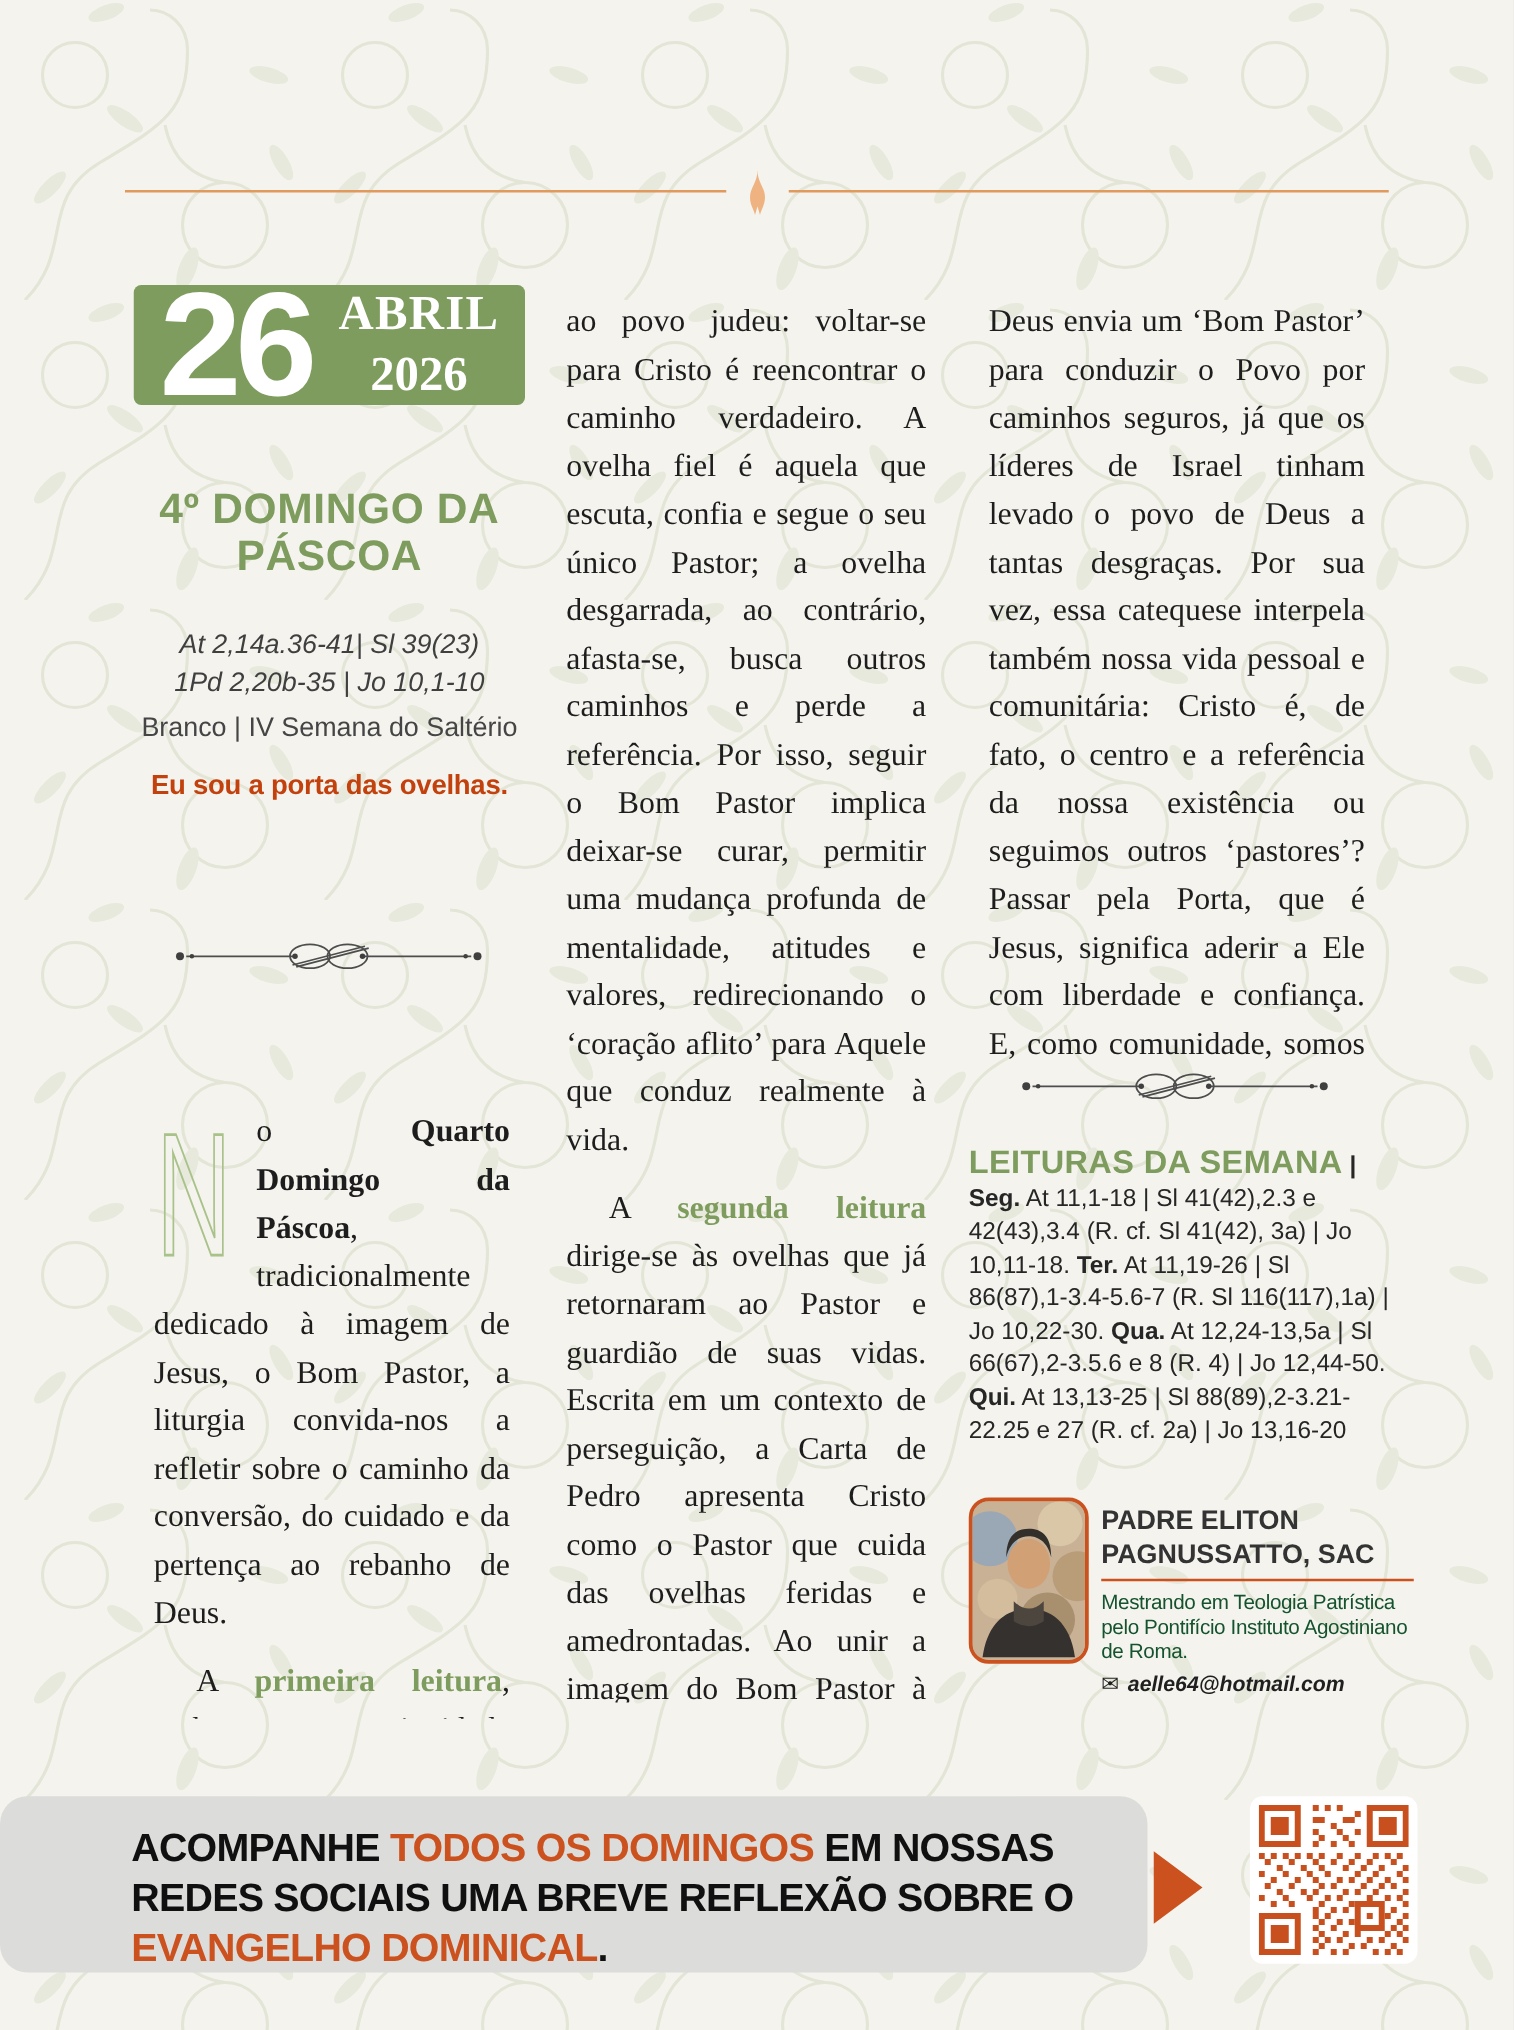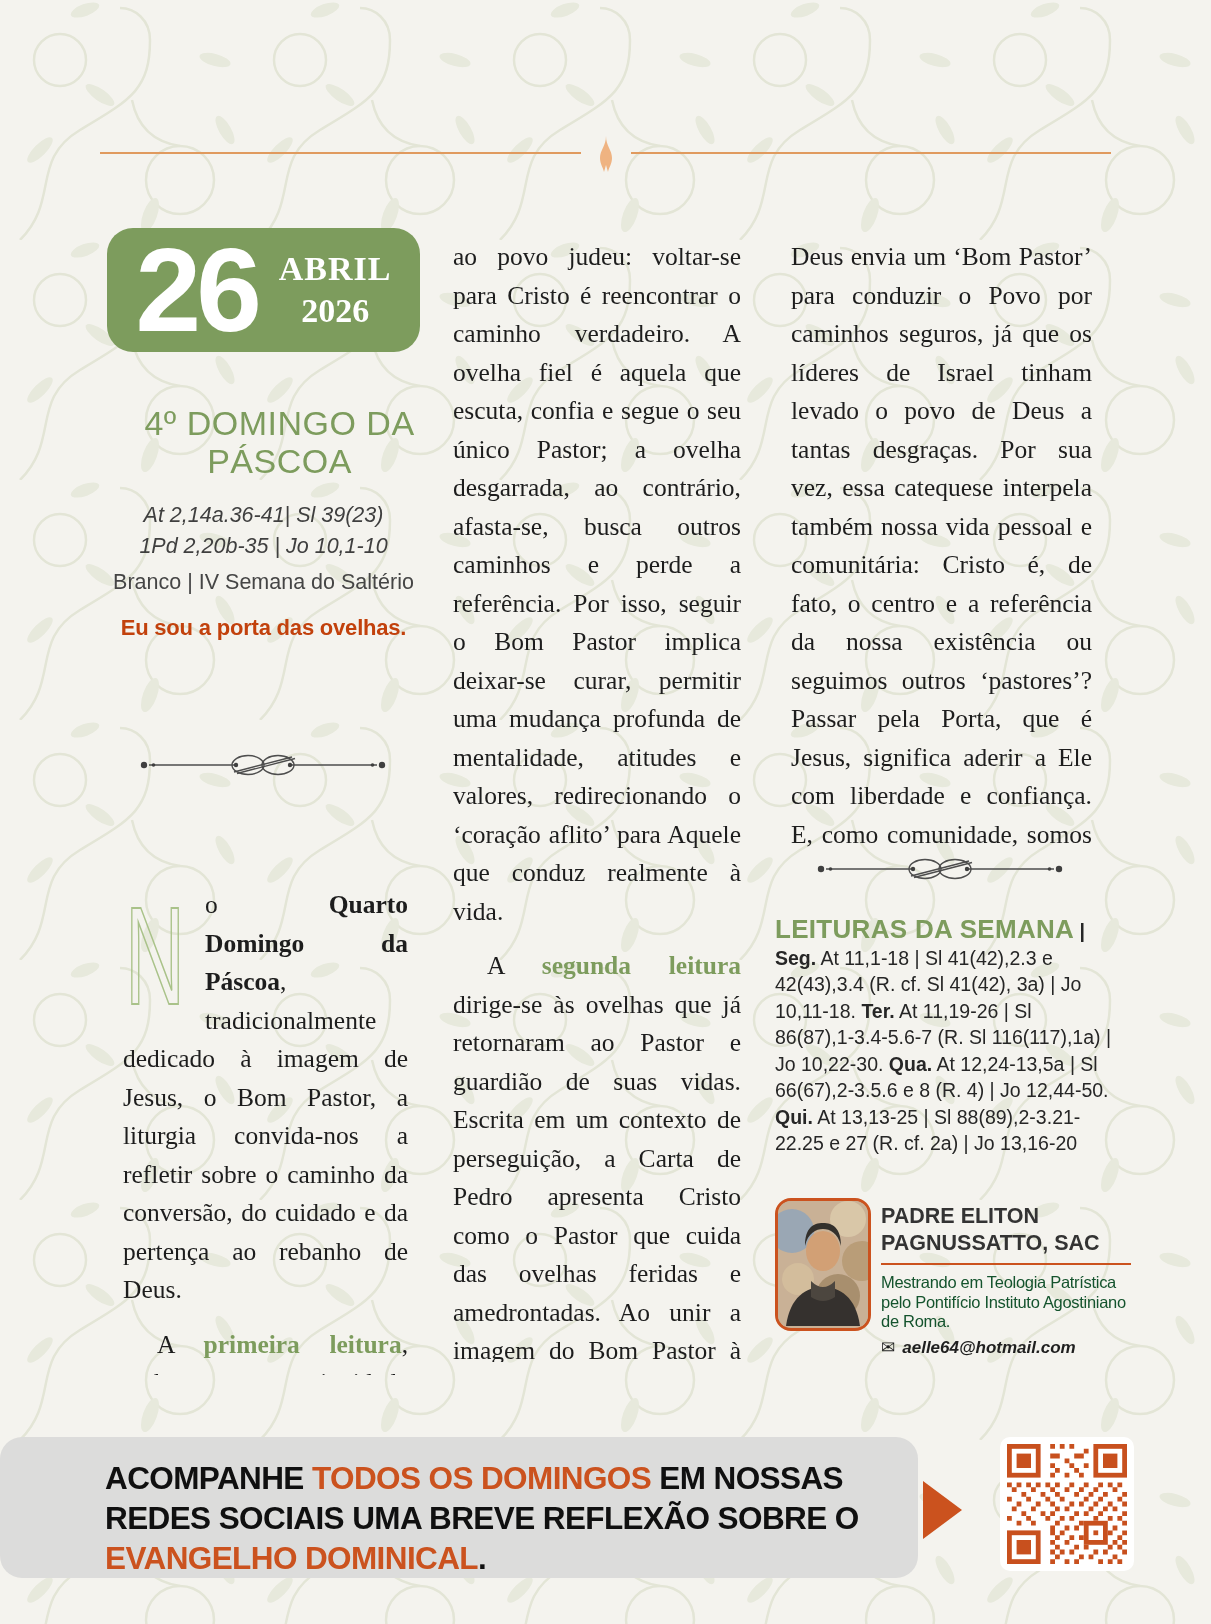--- a/index.html
+++ b/index.html
@@ -7,28 +7,28 @@
         overflow:hidden;font-family:"Liberation Serif",serif;color:var(--ink,#1c1c1c);}
   .bg-pattern{position:absolute;inset:0;display:block;}
   .page > *{z-index:1;}
 
   
   .top-rule{position:absolute;top:134px;left:100px;width:1011px;display:flex;align-items:center;gap:16px;}
   .top-rule .line{flex:1;height:2.5px;background:var(--rule-orange,#df9a5e);}
   .flame{margin-top:2px;}
 
   
-  .date-card{position:absolute;left:107px;top:228px;width:313px;height:124px;background:var(--green,#7d9c5d);
-             border-radius:26px;display:flex;align-items:center;justify-content:center;gap:22px;color:#fff;}
+  .date-card{position:absolute;left:107px;top:228px;width:313px;height:96px;background:var(--green,#7d9c5d);
+             border-radius:6px;display:flex;align-items:center;justify-content:center;gap:22px;color:#fff;}
   .date-day{font-family:"Liberation Sans",sans-serif;font-weight:bold;font-size:118px;line-height:0.9;letter-spacing:-5px;}
-  .date-my{font-family:"Liberation Serif",serif;font-weight:bold;text-align:center;font-size:34px;line-height:1.25;}
+  .date-my{font-family:"Liberation Serif",serif;font-weight:bold;text-align:center;font-size:39px;line-height:1.25;}
   .date-my .month{letter-spacing:1px;}
 
-  .sunday-title{position:absolute;left:107px;top:388px;width:313px;margin:16px;text-align:center;
-                font-family:"Liberation Sans",sans-serif;font-weight:normal;font-size:34px;line-height:1.13;
+  .sunday-title{position:absolute;left:107px;top:388px;width:313px;margin:0;text-align:center;
+                font-family:"Liberation Sans",sans-serif;font-weight:bold;font-size:34px;line-height:1.13;
                 color:var(--green,#7d9c5d);letter-spacing:0.5px;}
   .refs{position:absolute;left:95px;top:500px;width:337px;text-align:center;font-family:"Liberation Sans",sans-serif;
         font-style:italic;font-size:21.5px;line-height:1.45;color:#3f3f3f;}
   .season{position:absolute;left:85px;top:570px;width:357px;text-align:center;font-family:"Liberation Sans",sans-serif;
         font-size:21.5px;color:#454545;}
   .motto{position:absolute;left:107px;top:615px;width:313px;text-align:center;font-family:"Liberation Sans",sans-serif;
         font-weight:bold;font-size:22px;color:#c2410c;letter-spacing:-0.2px;}
 
   .ornament{position:absolute;}
   .divider-left{left:133px;top:752px;}

